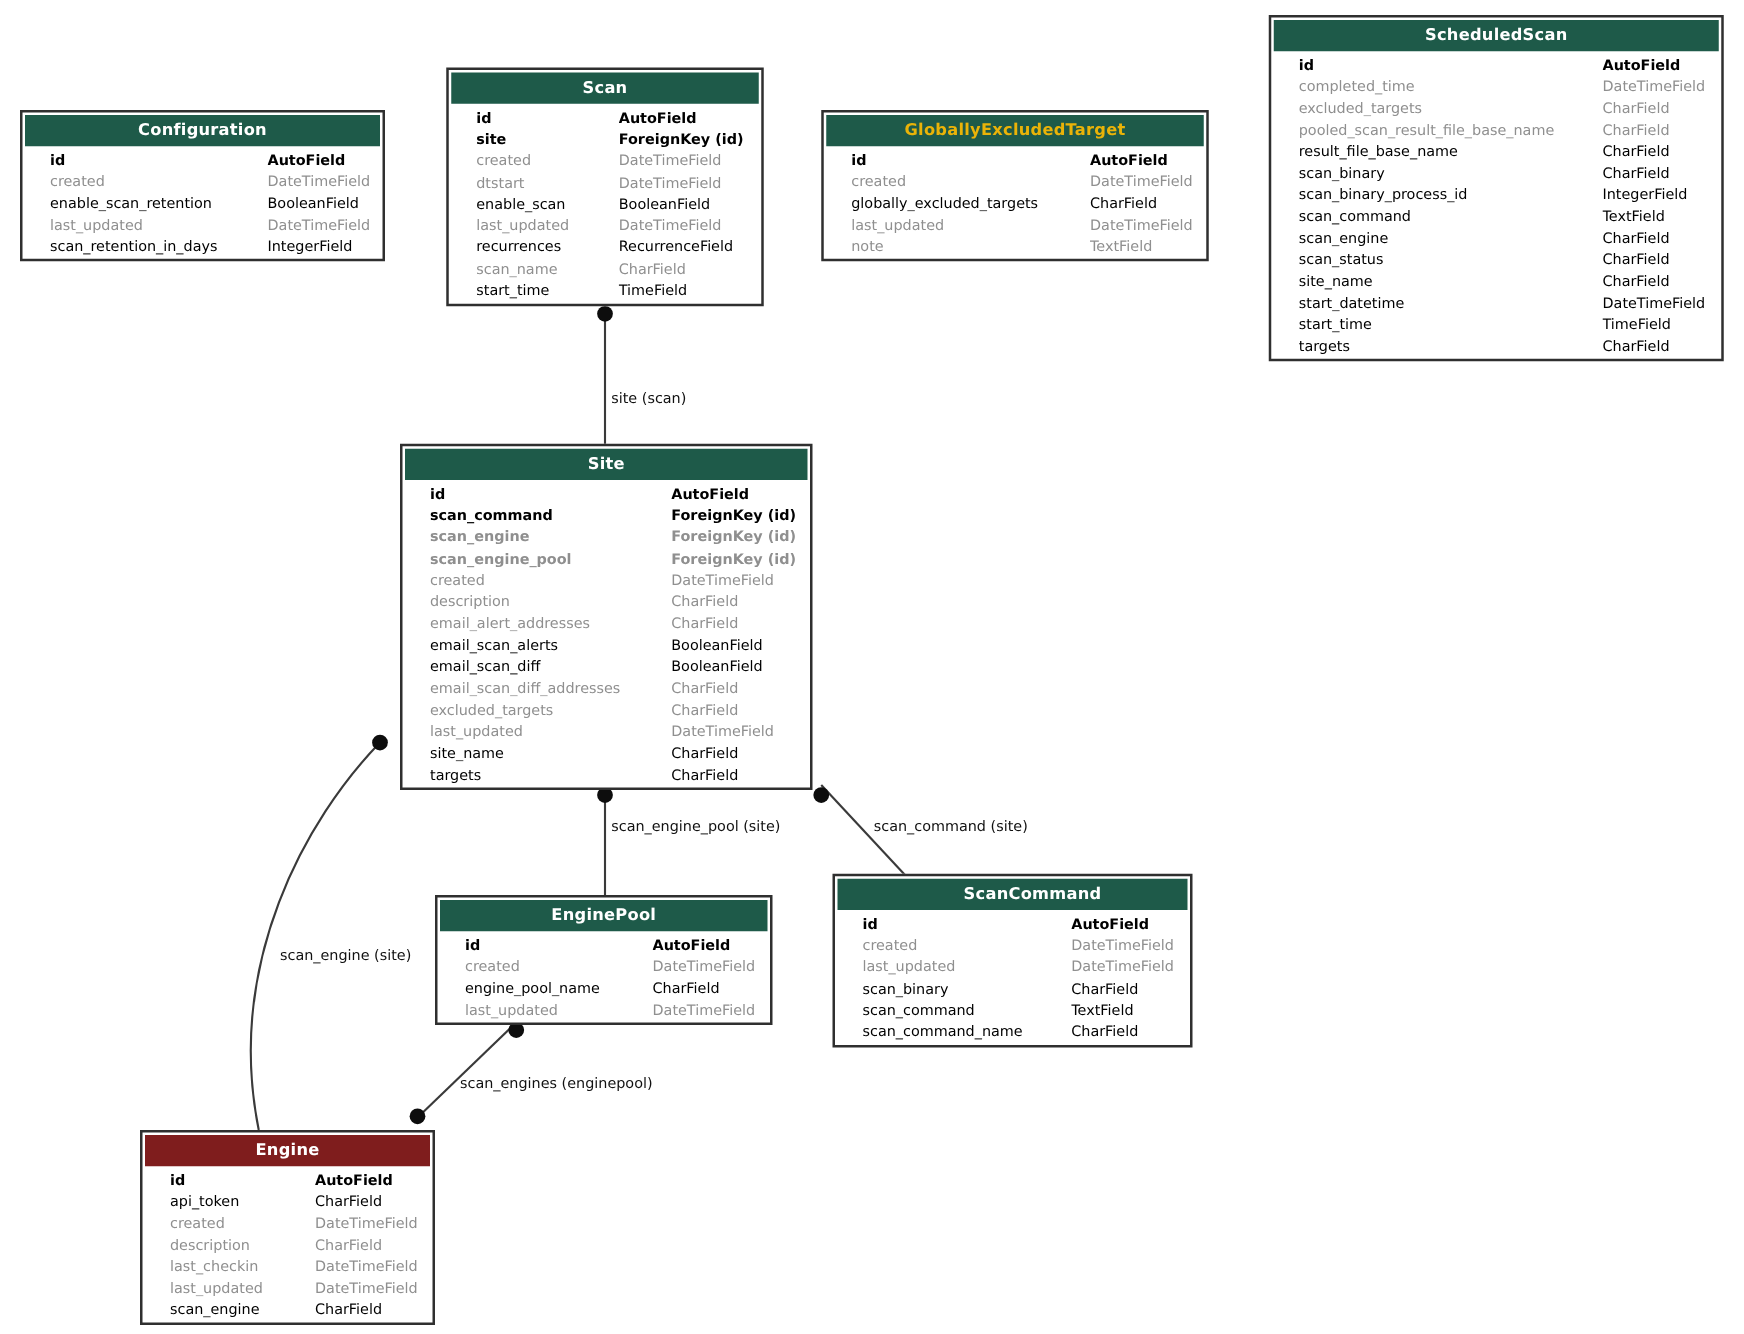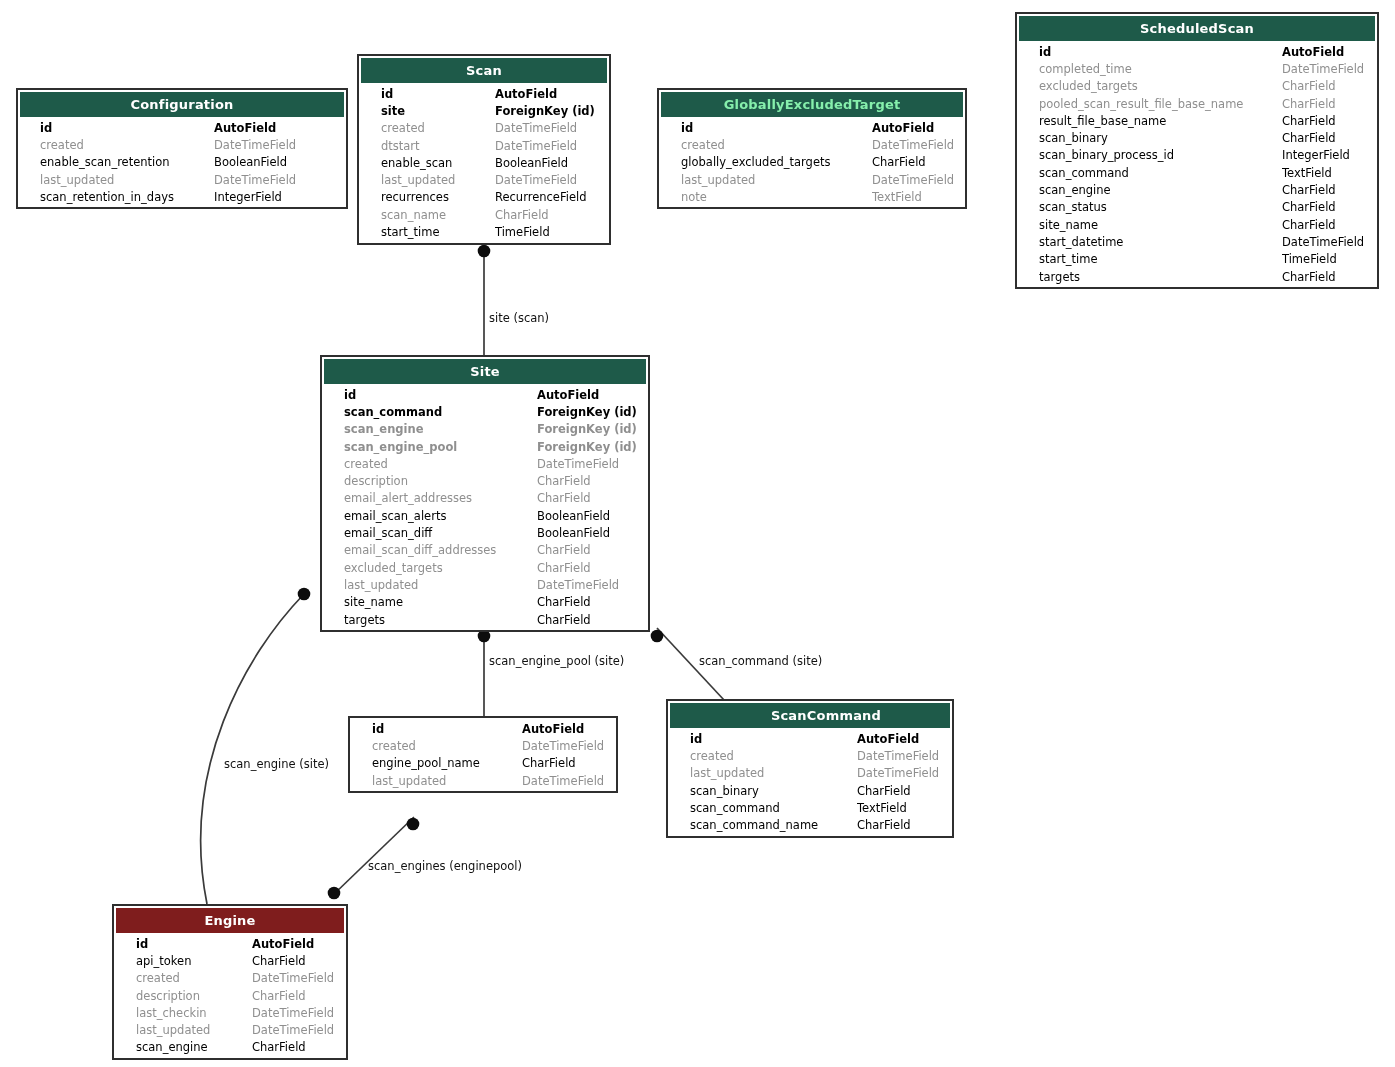--- a/index.html
+++ b/index.html
@@ -64,21 +64,21 @@
       <path d="M 484 628 L 484 717" fill="none" stroke="#3a3a3a" stroke-width="1.7"></path>
       <circle cx="484" cy="636" r="6.3" fill="#0d0d0d"></circle>
       <path d="M 657 628 L 724 700" fill="none" stroke="#3a3a3a" stroke-width="1.7"></path>
       <circle cx="657" cy="636" r="6.3" fill="#0d0d0d"></circle>
       <path d="M 304 594 C 245 655, 180 770, 207 904" fill="none" stroke="#3a3a3a" stroke-width="1.7"></path>
       <circle cx="304" cy="594" r="6.3" fill="#0d0d0d"></circle>
       <path d="M 414 817 L 332 896" fill="none" stroke="#3a3a3a" stroke-width="1.7"></path>
       <circle cx="413" cy="824" r="6.3" fill="#0d0d0d"></circle>
       <circle cx="334" cy="893" r="6.3" fill="#0d0d0d"></circle>
     </svg>
-<div class="entity" style="left: 16px; top: 88px; width: 332px; border-color: rgb(47, 47, 47); --namecol: 174px;">
+<div class="entity" style="left: 16px; top: 88px; width: 292px; border-color: rgb(47, 47, 47); --namecol: 174px;">
       <div class="entity-header" style="background: rgb(30, 90, 73); color: rgb(255, 255, 255);">Configuration</div>
       <div class="frow bold">
         <span class="fname">id</span>
         <span class="ftype">AutoField</span>
       </div>
       <div class="frow muted">
         <span class="fname">created</span>
         <span class="ftype">DateTimeField</span>
       </div>
       <div class="frow">
@@ -127,21 +127,21 @@
       <div class="frow muted">
         <span class="fname">scan_name</span>
         <span class="ftype">CharField</span>
       </div>
       <div class="frow">
         <span class="fname">start_time</span>
         <span class="ftype">TimeField</span>
       </div>
     </div>
     <div class="entity" style="left: 657px; top: 88px; width: 310px; border-color: rgb(47, 47, 47); --namecol: 191px;">
-      <div class="entity-header" style="background: rgb(30, 90, 73); color: #86efac;">GloballyExcludedTarget</div>
+      <div class="entity-header" style="background: rgb(30, 90, 73); color: #eab308;">GloballyExcludedTarget</div>
       <div class="frow bold">
         <span class="fname">id</span>
         <span class="ftype">AutoField</span>
       </div>
       <div class="frow muted">
         <span class="fname">created</span>
         <span class="ftype">DateTimeField</span>
       </div>
       <div class="frow">
         <span class="fname">globally_excluded_targets</span>
@@ -268,20 +268,21 @@
       <div class="frow">
         <span class="fname">site_name</span>
         <span class="ftype">CharField</span>
       </div>
       <div class="frow">
         <span class="fname">targets</span>
         <span class="ftype">CharField</span>
       </div>
     </div>
     <div class="entity" style="left: 348px; top: 716px; width: 270px; border-color: rgb(47, 47, 47); --namecol: 150px;">
+      <div class="entity-header" style="background: rgb(30, 90, 73); color: rgb(255, 255, 255);">EnginePool</div>
       <div class="frow bold">
         <span class="fname">id</span>
         <span class="ftype">AutoField</span>
       </div>
       <div class="frow muted">
         <span class="fname">created</span>
         <span class="ftype">DateTimeField</span>
       </div>
       <div class="frow">
         <span class="fname">engine_pool_name</span>

